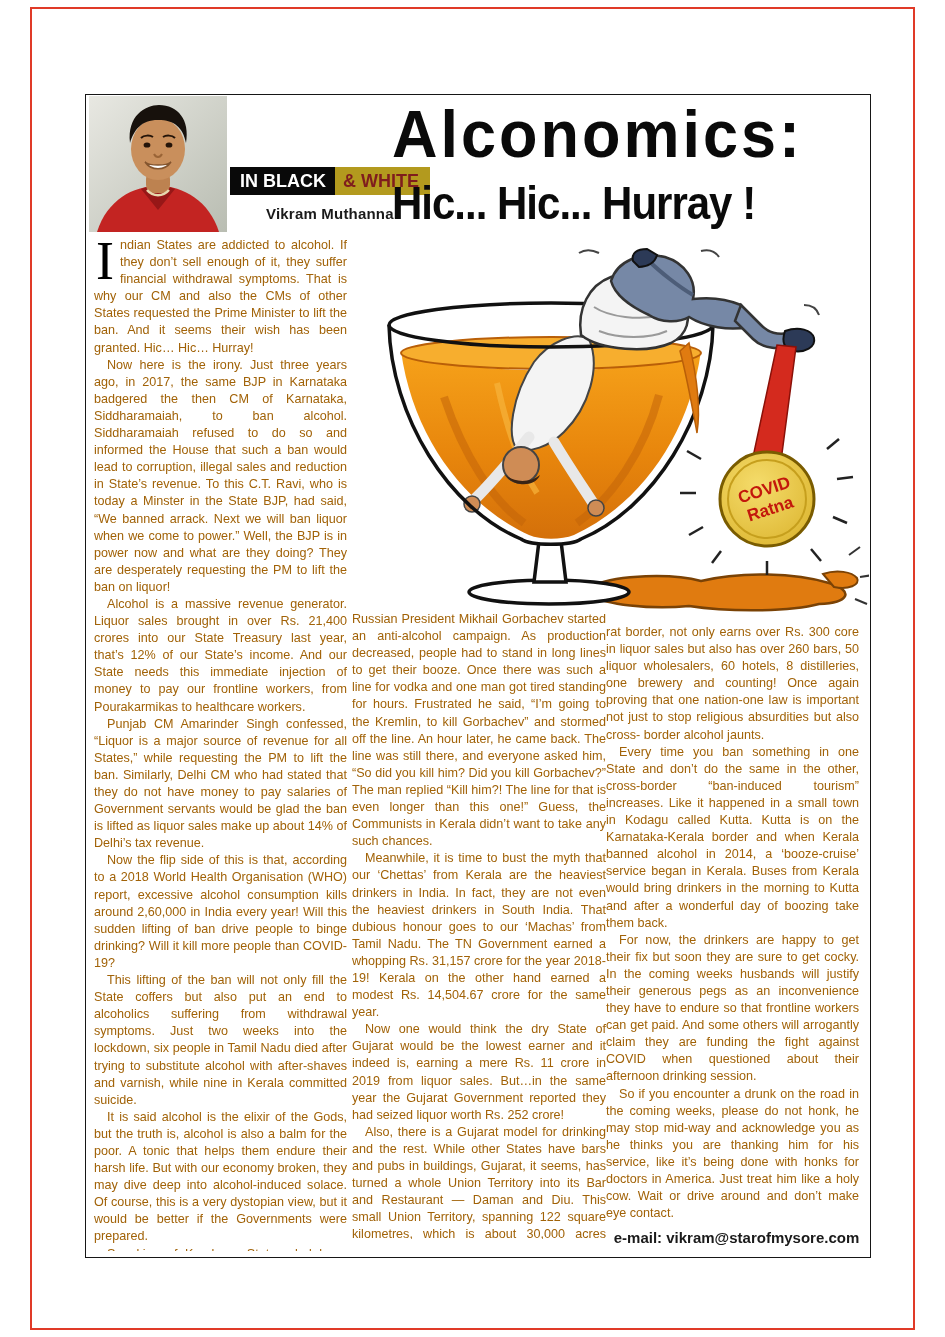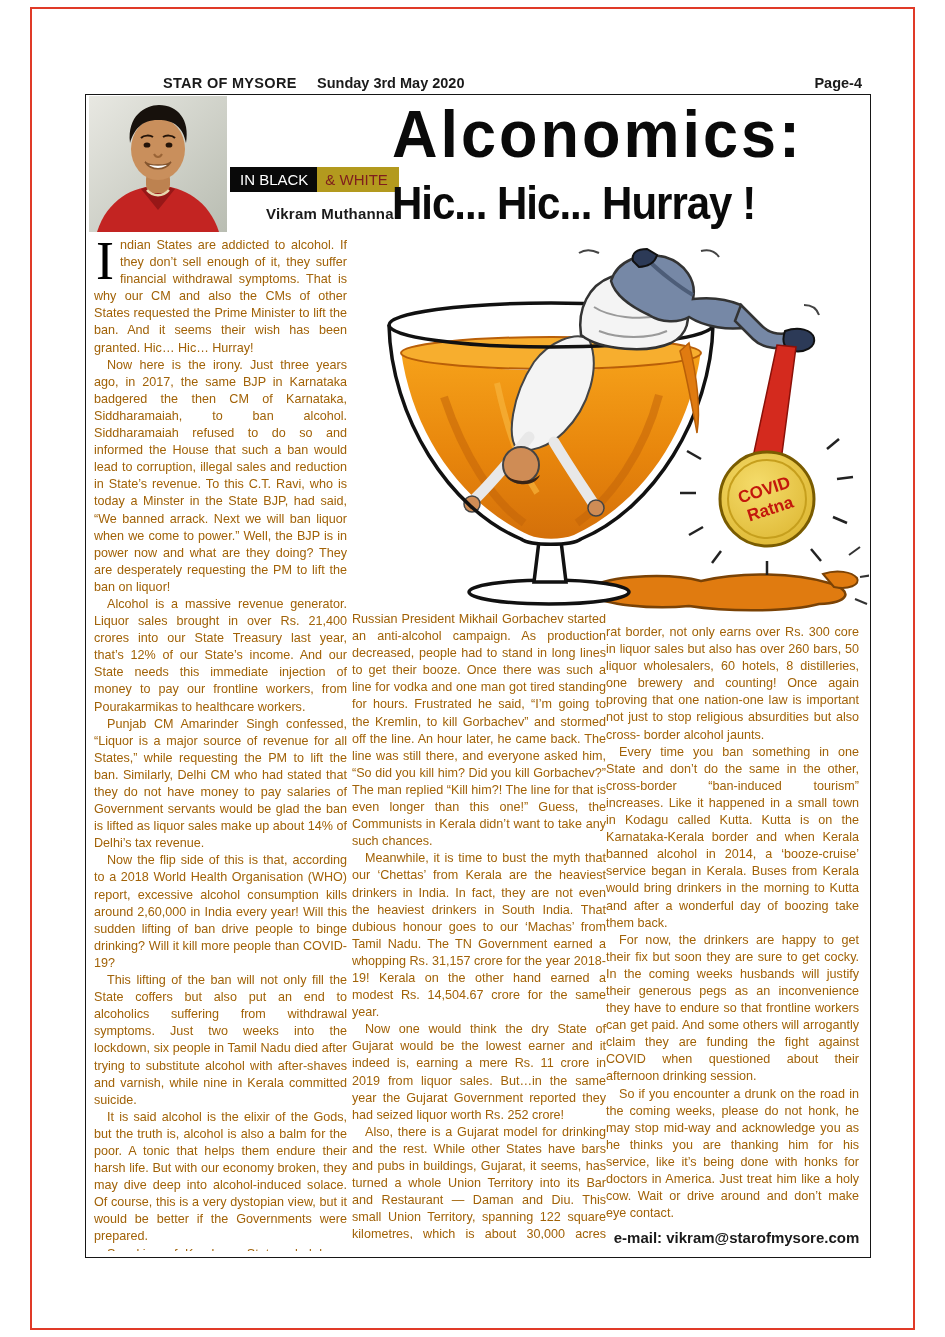--- a/index.html
+++ b/index.html
@@ -17,21 +17,21 @@
   .header { position:absolute; left:0; top:0; width:100%; height:94px; }
   .masthead { position:absolute; left:163px; top:75px; font-size:14.5px; font-weight:bold; letter-spacing:.3px; }
   .issue-date { position:absolute; left:317px; top:75px; font-size:14.5px; font-weight:bold; }
   .pageno { position:absolute; right:83px; top:75px; font-size:14.5px; font-weight:bold; }
   
   .article {
     position:absolute; left:85px; top:94px; width:786px; height:1164px;
     border:1.5px solid #161616; background:#fff;
   }
   .photo { position:absolute; left:3px; top:1px; width:138px; height:136px; overflow:hidden; }
-  .badges { position:absolute; left:144px; top:72px; display:flex; font-size:15px; font-weight:normal; line-height:1;text-align:center; }
+  .badges { position:absolute; left:144px; top:72px; display:flex; font-size:18px; font-weight:bold; line-height:1;text-align:center; }
   .b-black { background:#090909; color:#fff; padding:5px 9px 5px 10px; }
   .b-gold  { background:#b39a1e; color:#7f1d1d; padding:5px 11px 5px 8px; }
   .author  { position:absolute; left:180px; top:110px; font-size:15px; font-weight:bold; letter-spacing:.2px; }
   .headline { position:absolute; left:306px; top:4px; width:474px; text-align:left; color:#0a0a0a; }
   .hl1 { font-size:63px; font-weight:bold; letter-spacing:3px; line-height:66px; white-space:nowrap;
          transform:scaleY(1.05); transform-origin:top center; }
   .hl2 { font-size:42px; font-weight:bold; letter-spacing:-1px; line-height:46px; margin-top:13px; white-space:nowrap;
          transform:scaleY(1.12); transform-origin:top center; }
   
   .col { position:absolute; font-size:12.6px; line-height:17.1px; text-align:justify; color:#a16207; }
@@ -47,25 +47,20 @@
   .cartoon { position:absolute; left:263px; top:152px; width:520px; height:374px; }
   .email { position:absolute; left:524px; top:1134px; width:253px; text-align:center;
            font-size:15px; font-weight:bold; }
 </style>
 </head>
 <body>
 
 <div class="page">
   <div class="red-frame"></div>
 
-  <div class="header">
-    <span class="masthead">STAR OF MYSORE</span>
-    <span class="issue-date">Sunday 3rd May 2020</span>
-    <span class="pageno">Page-4</span>
-  </div>
 
   <div class="article">
 
     <div class="photo">
       <svg width="138" height="136" viewBox="0 0 138 136">
         <defs>
           <linearGradient id="pbg" x1="0" y1="0" x2="1" y2="1">
             <stop offset="0" stop-color="#e8e8e2"></stop>
               <stop offset="1" stop-color="#b9bdb2"></stop>
           </linearGradient>

